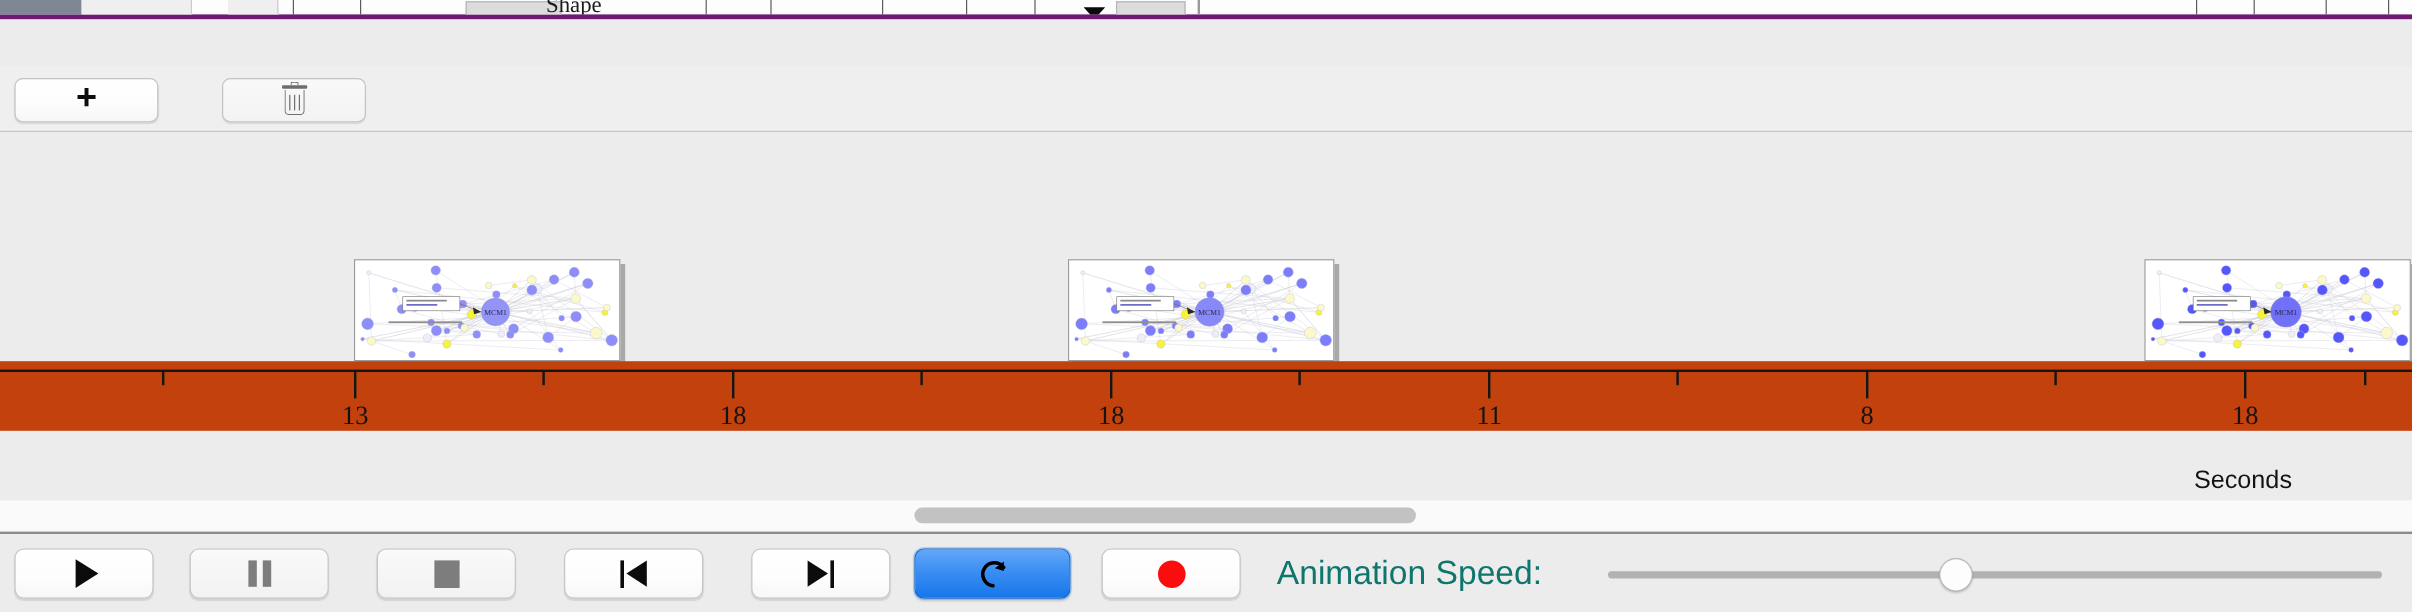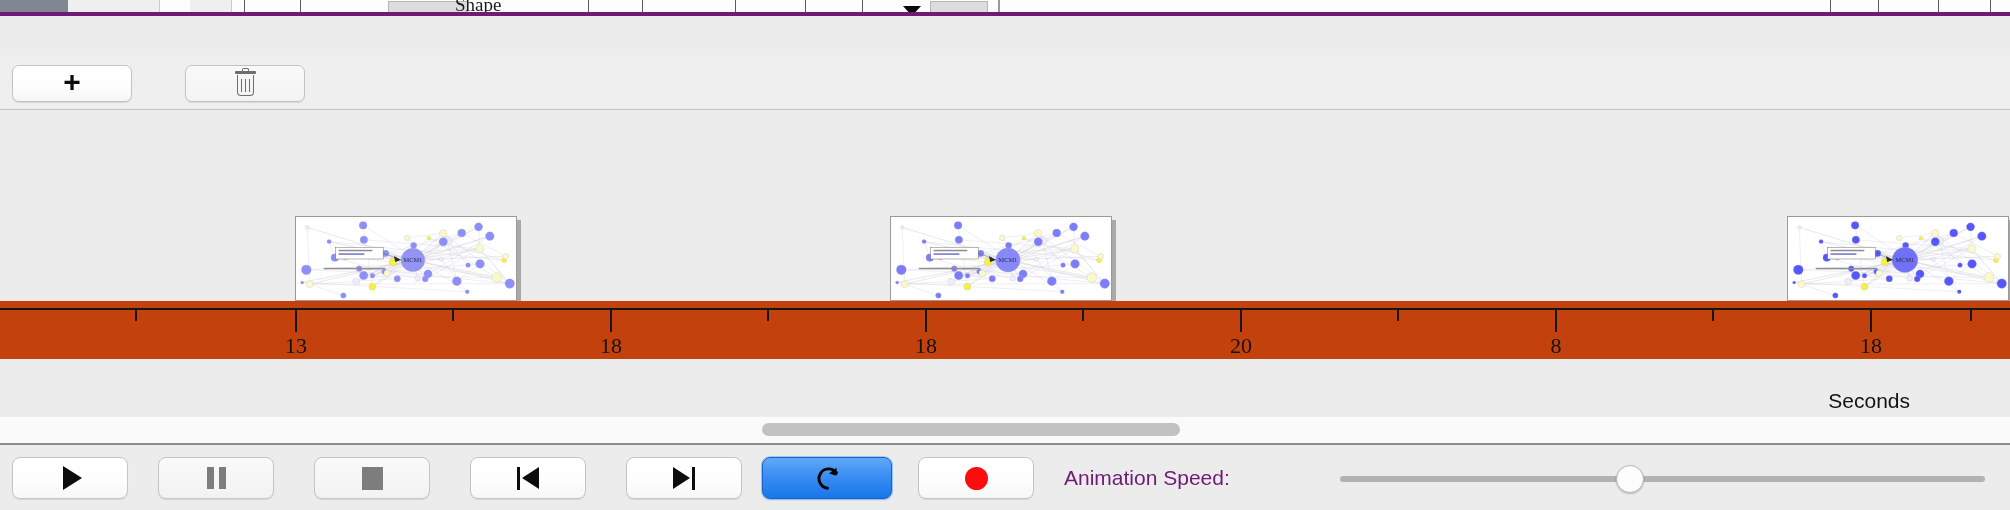--- a/index.html
+++ b/index.html
@@ -170,21 +170,21 @@
     border-right:17px solid #0c0c0c; border-top:11.5px solid transparent; border-bottom:11.5px solid transparent;}
   .ic-prev .bar { position:absolute; left:0; top:0; width:3px; height:23px; background:#0c0c0c;}
   .ic-next { position:relative; width:22px; height:23px; }
   .ic-next .tri { position:absolute; left:0; top:0; width:0;height:0;
     border-left:17px solid #0c0c0c; border-top:11.5px solid transparent; border-bottom:11.5px solid transparent;}
   .ic-next .bar { position:absolute; right:0; top:0; width:3px; height:23px; background:#0c0c0c;}
   .ic-rec { width:23px; height:23px; border-radius:50%; background:#fb0d0d; }
 
   .speed-label {
     position:absolute; left:1064px; top:10px; height:42px; line-height:42px;
-    font-size:21px; color:#701a75; white-space:nowrap;
+    font-size:28px; color:#0f766e; white-space:nowrap;
   }
   .slider-track {
     position:absolute; left:1340px; top:29px; width:645px; height:6px;
     background:#b2b2b2; border-radius:3px; cursor:default;
   }
   .slider-thumb {
     position:absolute; left:1634px; top:18px; width:28px; height:28px;
     border-radius:50%; background:#fdfdfd; border:1px solid #b9b9b9;
     box-shadow: 0 1px 2px rgba(0,0,0,0.22);
     cursor:default;
@@ -627,21 +627,21 @@
       <div class="tick major" style="left: 295px;"></div>
       <div class="tick-label" style="left: 296px;">13</div>
       <div class="tick minor" style="left: 452px;"></div>
       <div class="tick major" style="left: 610px;"></div>
       <div class="tick-label" style="left: 611px;">18</div>
       <div class="tick minor" style="left: 767px;"></div>
       <div class="tick major" style="left: 925px;"></div>
       <div class="tick-label" style="left: 926px;">18</div>
       <div class="tick minor" style="left: 1082px;"></div>
       <div class="tick major" style="left: 1240px;"></div>
-      <div class="tick-label" style="left: 1241px;">20</div>
+      <div class="tick-label" style="left: 1241px;">11</div>
       <div class="tick minor" style="left: 1397px;"></div>
       <div class="tick major" style="left: 1555px;"></div>
       <div class="tick-label" style="left: 1556px;">8</div>
       <div class="tick minor" style="left: 1712px;"></div>
       <div class="tick major" style="left: 1870px;"></div>
       <div class="tick-label" style="left: 1871px;">18</div>
       <div class="tick minor" style="left: 1970px;"></div>
     </div>
   <div class="axis-title">
     <span>Seconds</span>

